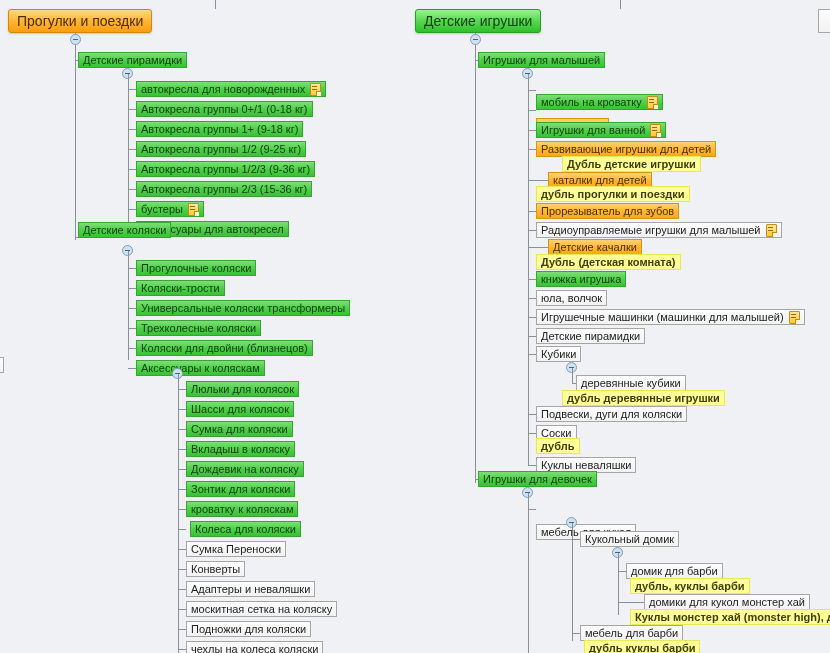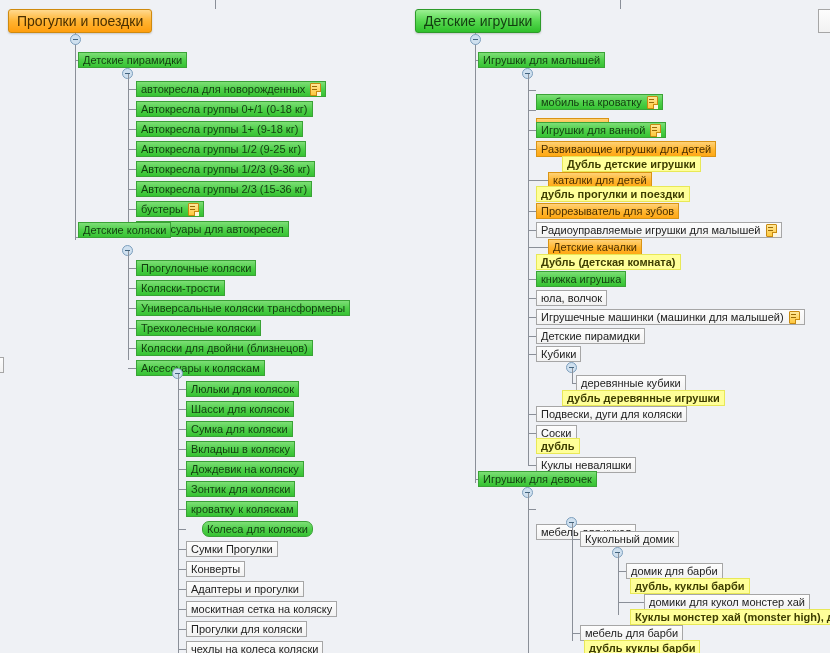--- a/index.html
+++ b/index.html
@@ -191,42 +191,42 @@
     </div>
     <div class="hline" style="left: 178px; top: 489px; width: 8px;"></div>
     <div class="node green" style="left: 186px; top: 481px;">
       <span class="lbl">Зонтик для коляски</span>
     </div>
     <div class="hline" style="left: 178px; top: 509px; width: 8px;"></div>
     <div class="node green" style="left: 186px; top: 501px;">
       <span class="lbl">кроватку к коляскам</span>
     </div>
     <div class="hline" style="left: 178px; top: 529px; width: 8px;"></div>
-    <div class="node green" style="left: 202px; top: 521px; border-radius: 7px;">
+    <div class="node green" style="left: 190px; top: 521px;">
       <span class="lbl">Колеса для коляски</span>
     </div>
     <div class="hline" style="left: 178px; top: 549px; width: 8px;"></div>
     <div class="node plain" style="left: 186px; top: 541px;">
-      <span class="lbl">Сумки Прогулки</span>
+      <span class="lbl">Сумка Переноски</span>
     </div>
     <div class="hline" style="left: 178px; top: 569px; width: 8px;"></div>
     <div class="node plain" style="left: 186px; top: 561px;">
       <span class="lbl">Конверты</span>
     </div>
     <div class="hline" style="left: 178px; top: 589px; width: 8px;"></div>
     <div class="node plain" style="left: 186px; top: 581px;">
-      <span class="lbl">Адаптеры и прогулки</span>
+      <span class="lbl">Адаптеры и неваляшки</span>
     </div>
     <div class="hline" style="left: 178px; top: 609px; width: 8px;"></div>
     <div class="node plain" style="left: 186px; top: 601px;">
       <span class="lbl">москитная сетка на коляску</span>
     </div>
     <div class="hline" style="left: 178px; top: 629px; width: 8px;"></div>
     <div class="node plain" style="left: 186px; top: 621px;">
-      <span class="lbl">Прогулки для коляски</span>
+      <span class="lbl">Подножки для коляски</span>
     </div>
     <div class="hline" style="left: 178px; top: 649px; width: 8px;"></div>
     <div class="node plain" style="left: 186px; top: 641px;">
       <span class="lbl">чехлы на колеса коляски</span>
     </div>
     <div class="vline" style="left: 620px; top: 0px; height: 9px;"></div>
     <div class="node root green" style="left: 415px; top: 9px;">
       <span class="lbl">Детские игрушки</span>
     </div>
     <div class="vline" style="left: 475px; top: 33px; height: 450px;"></div>

